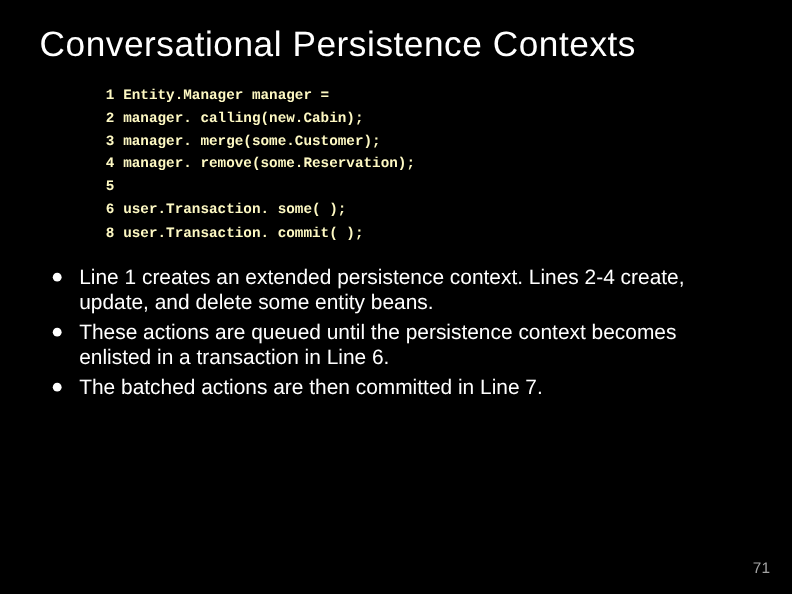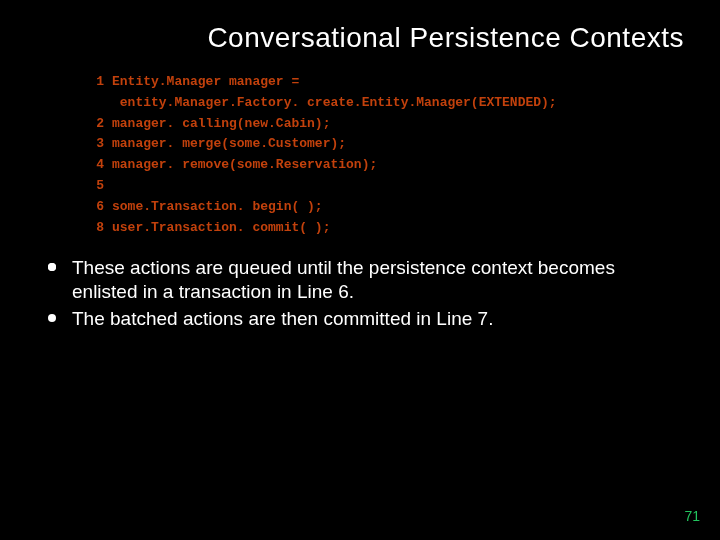--- a/index.html
+++ b/index.html
@@ -13,34 +13,34 @@
     overflow: hidden;
   }
   .slide {
     box-sizing: border-box;
     width: 720px;
     height: 540px;
     padding: 18px 36px 18px 36px;
     position: relative;
   }
   .title {
-    font-size: 28px;
+    font-size: 32px;
     font-weight: 400;
-    text-align: right;
+    text-align: left;
     margin: 4px 0 18px 0;
     letter-spacing: 0.5px;
   }
   .code-block {
     margin-left: 50px;
     margin-bottom: 18px;
     font-family: "Courier New", Courier, monospace;
     font-size: 13px;
     font-weight: bold;
     line-height: 1.6;
-    color: #c2410c;
+    color: #fef9c3;
   }
   .code-line {
     white-space: pre;
   }
   .code-num {
     display: inline-block;
     width: 18px;
     text-align: right;
     margin-right: 8px;
   }
@@ -68,42 +68,41 @@
     width: 8px;
     height: 8px;
     background: #fff;
     border-radius: 50%;
   }
   .page-num {
     position: absolute;
     right: 20px;
     bottom: 16px;
     font-size: 14px;
-    color: #22c55e;
+    color: #a3a3a3;
   }
 </style>
 </head>
 <body>
 
 <div class="slide">
 
   <div class="title">Conversational Persistence Contexts</div>
 
   <div class="code-block">
     <div class="code-line"><span class="code-num">1</span><span>Entity.Manager manager =</span></div>
-    <div class="code-line"><span class="code-indent"></span><span> entity.Manager.Factory. create.Entity.Manager(EXTENDED);</span></div>
     <div class="code-line"><span class="code-num">2</span><span>manager. calling(new.Cabin);</span></div>
     <div class="code-line"><span class="code-num">3</span><span>manager. merge(some.Customer);</span></div>
     <div class="code-line"><span class="code-num">4</span><span>manager. remove(some.Reservation);</span></div>
     <div class="code-line"><span class="code-num">5</span><span></span></div>
-    <div class="code-line"><span class="code-num">6</span><span>some.Transaction. begin( );</span></div>
+    <div class="code-line"><span class="code-num">6</span><span>user.Transaction. some( );</span></div>
     <div class="code-line"><span class="code-num">8</span><span>user.Transaction. commit( );</span></div>
   </div>
 
   <ul class="bullets">
-    <li><span class="dot"></span></li>
+    <li><span class="dot"></span><span>Line 1 creates an extended persistence context. Lines 2-4 create, update, and delete some entity beans.</span></li>
     <li><span class="dot"></span><span>These actions are queued until the persistence context becomes enlisted in a transaction in Line 6.</span></li>
     <li><span class="dot"></span><span>The batched actions are then committed in Line 7.</span></li>
   </ul>
 
   <div class="page-num">71</div>
 
 </div>
 
 </body></html>

